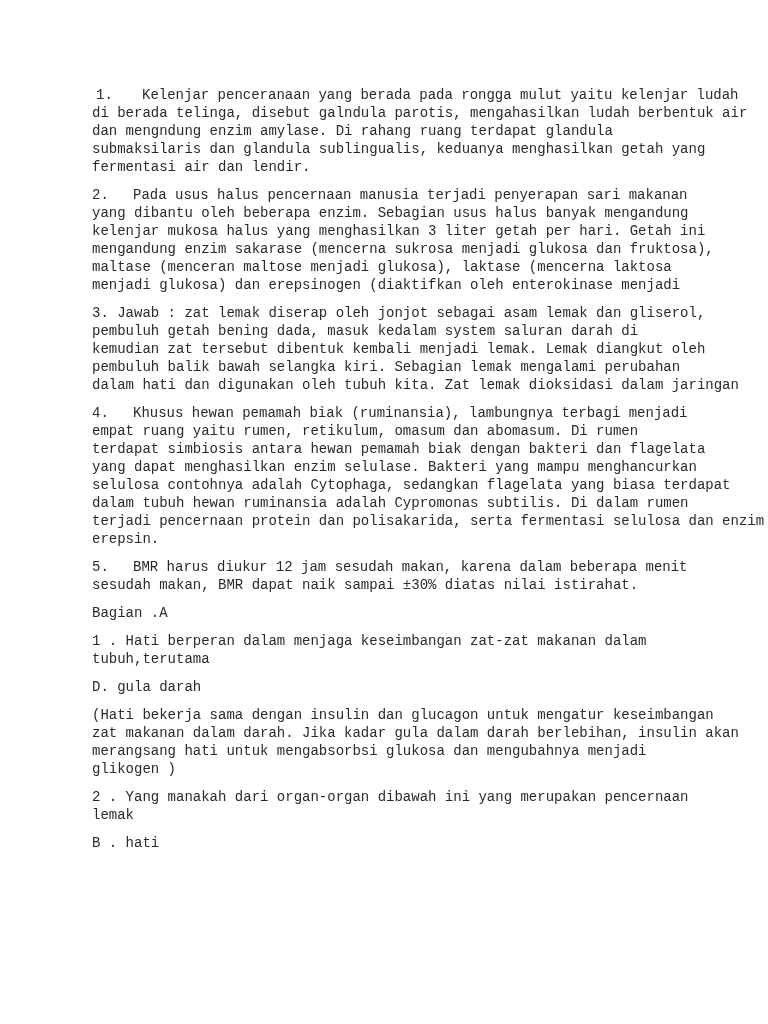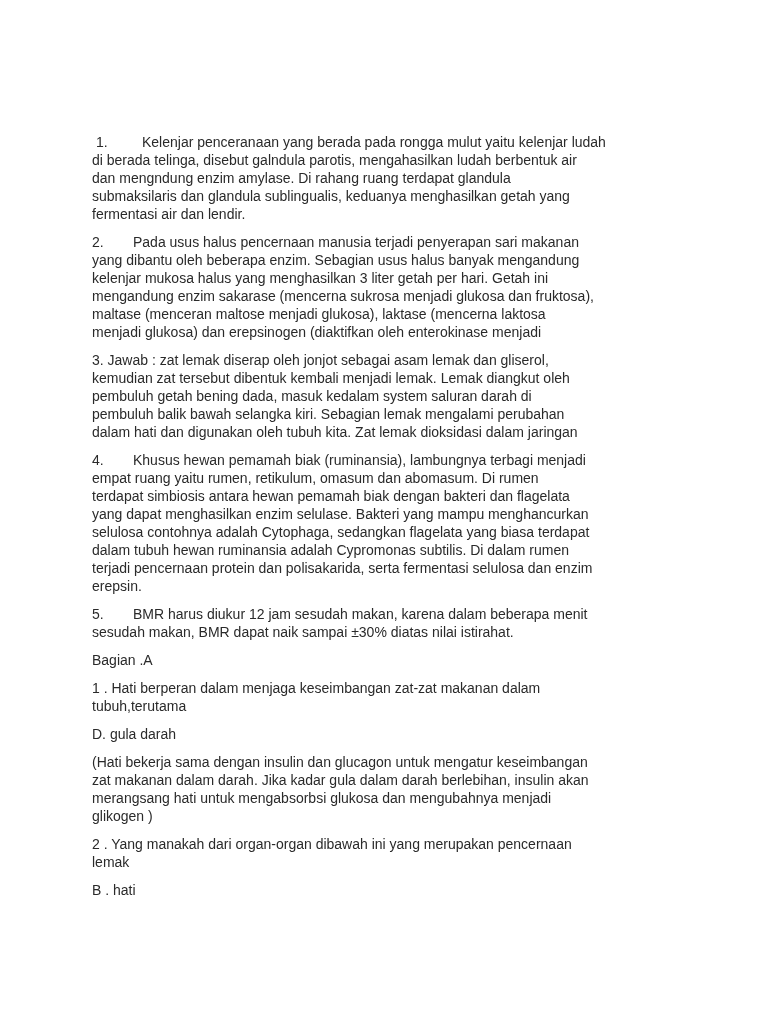--- a/index.html
+++ b/index.html
@@ -11,25 +11,24 @@
       width: 768px;
       height: 1024px;
       overflow: hidden;
       position: relative;
     }
     .page {
       position: absolute;
       left: 92px;
       top: 86px;
       width: 600px;
-      font-family: Liberation Sans, sans-serif;
+      font-family: Liberation Mono, monospace;
       font-size: 14px;
       line-height: 18px;
       color: #2a2a2a;
-      margin-top: 47px;
     }
     .para {
       margin: 0 0 10px 0;
       white-space: normal;
     }
     .para .num {
       display: inline-block;
       min-width: 41px;
     }
     .para.first .num {
@@ -58,22 +57,22 @@
     <span class="line"><span class="num">2.</span><span>Pada usus halus pencernaan manusia terjadi penyerapan sari makanan</span></span>
     <span class="line">yang dibantu oleh beberapa enzim. Sebagian usus halus banyak mengandung</span>
     <span class="line">kelenjar mukosa halus yang menghasilkan 3 liter getah per hari. Getah ini</span>
     <span class="line">mengandung enzim sakarase (mencerna sukrosa menjadi glukosa dan fruktosa),</span>
     <span class="line">maltase (menceran maltose menjadi glukosa), laktase (mencerna laktosa</span>
     <span class="line">menjadi glukosa) dan erepsinogen (diaktifkan oleh enterokinase menjadi</span>
   </p>
 
   <p class="para">
     <span class="line">3. Jawab : zat lemak diserap oleh jonjot sebagai asam lemak dan gliserol,</span>
+    <span class="line">pembuluh getah bening dada, masuk kedalam system saluran darah di</span>
     <span class="line">kemudian zat tersebut dibentuk kembali menjadi lemak. Lemak diangkut oleh</span>
-    <span class="line">pembuluh getah bening dada, masuk kedalam system saluran darah di</span>
     <span class="line">pembuluh balik bawah selangka kiri. Sebagian lemak mengalami perubahan</span>
     <span class="line">dalam hati dan digunakan oleh tubuh kita. Zat lemak dioksidasi dalam jaringan</span>
   </p>
 
   <p class="para">
     <span class="line"><span class="num">4.</span><span>Khusus hewan pemamah biak (ruminansia), lambungnya terbagi menjadi</span></span>
     <span class="line">empat ruang yaitu rumen, retikulum, omasum dan abomasum. Di rumen</span>
     <span class="line">terdapat simbiosis antara hewan pemamah biak dengan bakteri dan flagelata</span>
     <span class="line">yang dapat menghasilkan enzim selulase. Bakteri yang mampu menghancurkan</span>
     <span class="line">selulosa contohnya adalah Cytophaga, sedangkan flagelata yang biasa terdapat</span>

